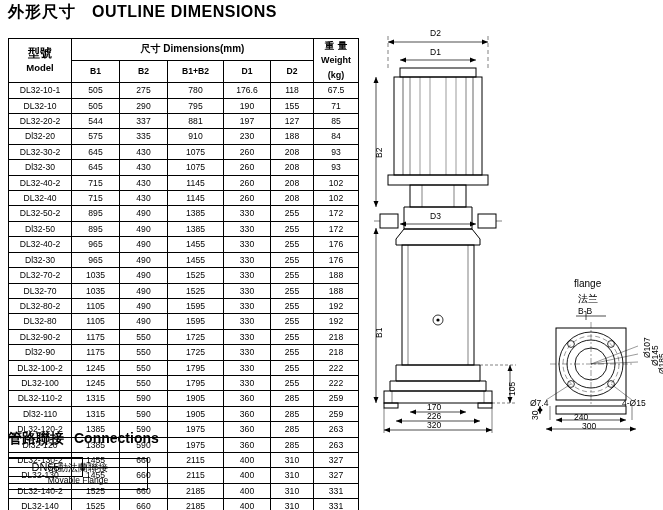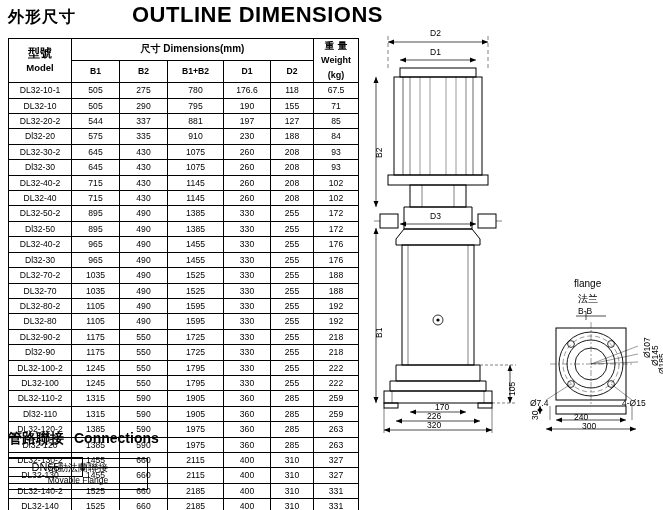--- a/index.html
+++ b/index.html
@@ -30,24 +30,23 @@
     gap: 16px;
   }
   .title-cn {
     font-family: "DejaVu Sans", sans-serif;
     font-size: 16px;
     font-weight: bold;
     letter-spacing: 1px;
   }
   .title-en {
     font-family: "Liberation Sans", sans-serif;
-    font-size: 22px;
+    font-size: 16px;
     font-weight: bold;
     letter-spacing: 0.5px;
-    margin-left: 40px;
   }
   
   .dim-table-wrap {
     position: absolute;
     left: 8px;
     top: 38px;
   }
   table.dim {
     border-collapse: collapse;
     font-family: "Liberation Sans", sans-serif;
@@ -575,21 +574,21 @@
         <path d="M170 386 l-2.5 -5 h5 z" fill="#000" stroke="none"></path>
       </g>
     </svg>
 
     <span class="lbl" style="left:60px; top:0px;">D2</span>
     <span class="lbl" style="left:60px; top:19px;">D1</span>
     <span class="lbl" style="left:60px; top:183px;">D3</span>
     <span class="lbl vert" style="left:4px; top:130px;">B2</span>
     <span class="lbl vert" style="left:4px; top:310px;">B1</span>
     <span class="lbl vert" style="left:137px; top:368px;">105</span>
-    <span class="lbl" style="left:65px; top:374px;">170</span>
+    <span class="lbl" style="left:57px; top:374px;">170</span>
     <span class="lbl" style="left:57px; top:383px;">226</span>
     <span class="lbl" style="left:57px; top:392px;">320</span>
 
     <span class="lbl" style="left:204px; top:250px; font-size:10px;">flange</span>
     <span class="lbl-cn" style="left:208px; top:264px;">法兰</span>
     <span class="lbl" style="left:208px; top:278px;">B-B</span>
     <span class="lbl vert" style="left:272px; top:330px;">Ø107</span>
     <span class="lbl vert" style="left:280px; top:338px;">Ø145</span>
     <span class="lbl vert" style="left:287px; top:346px;">Ø185</span>
     <span class="lbl" style="left:160px; top:370px;">Ø7.4</span>

